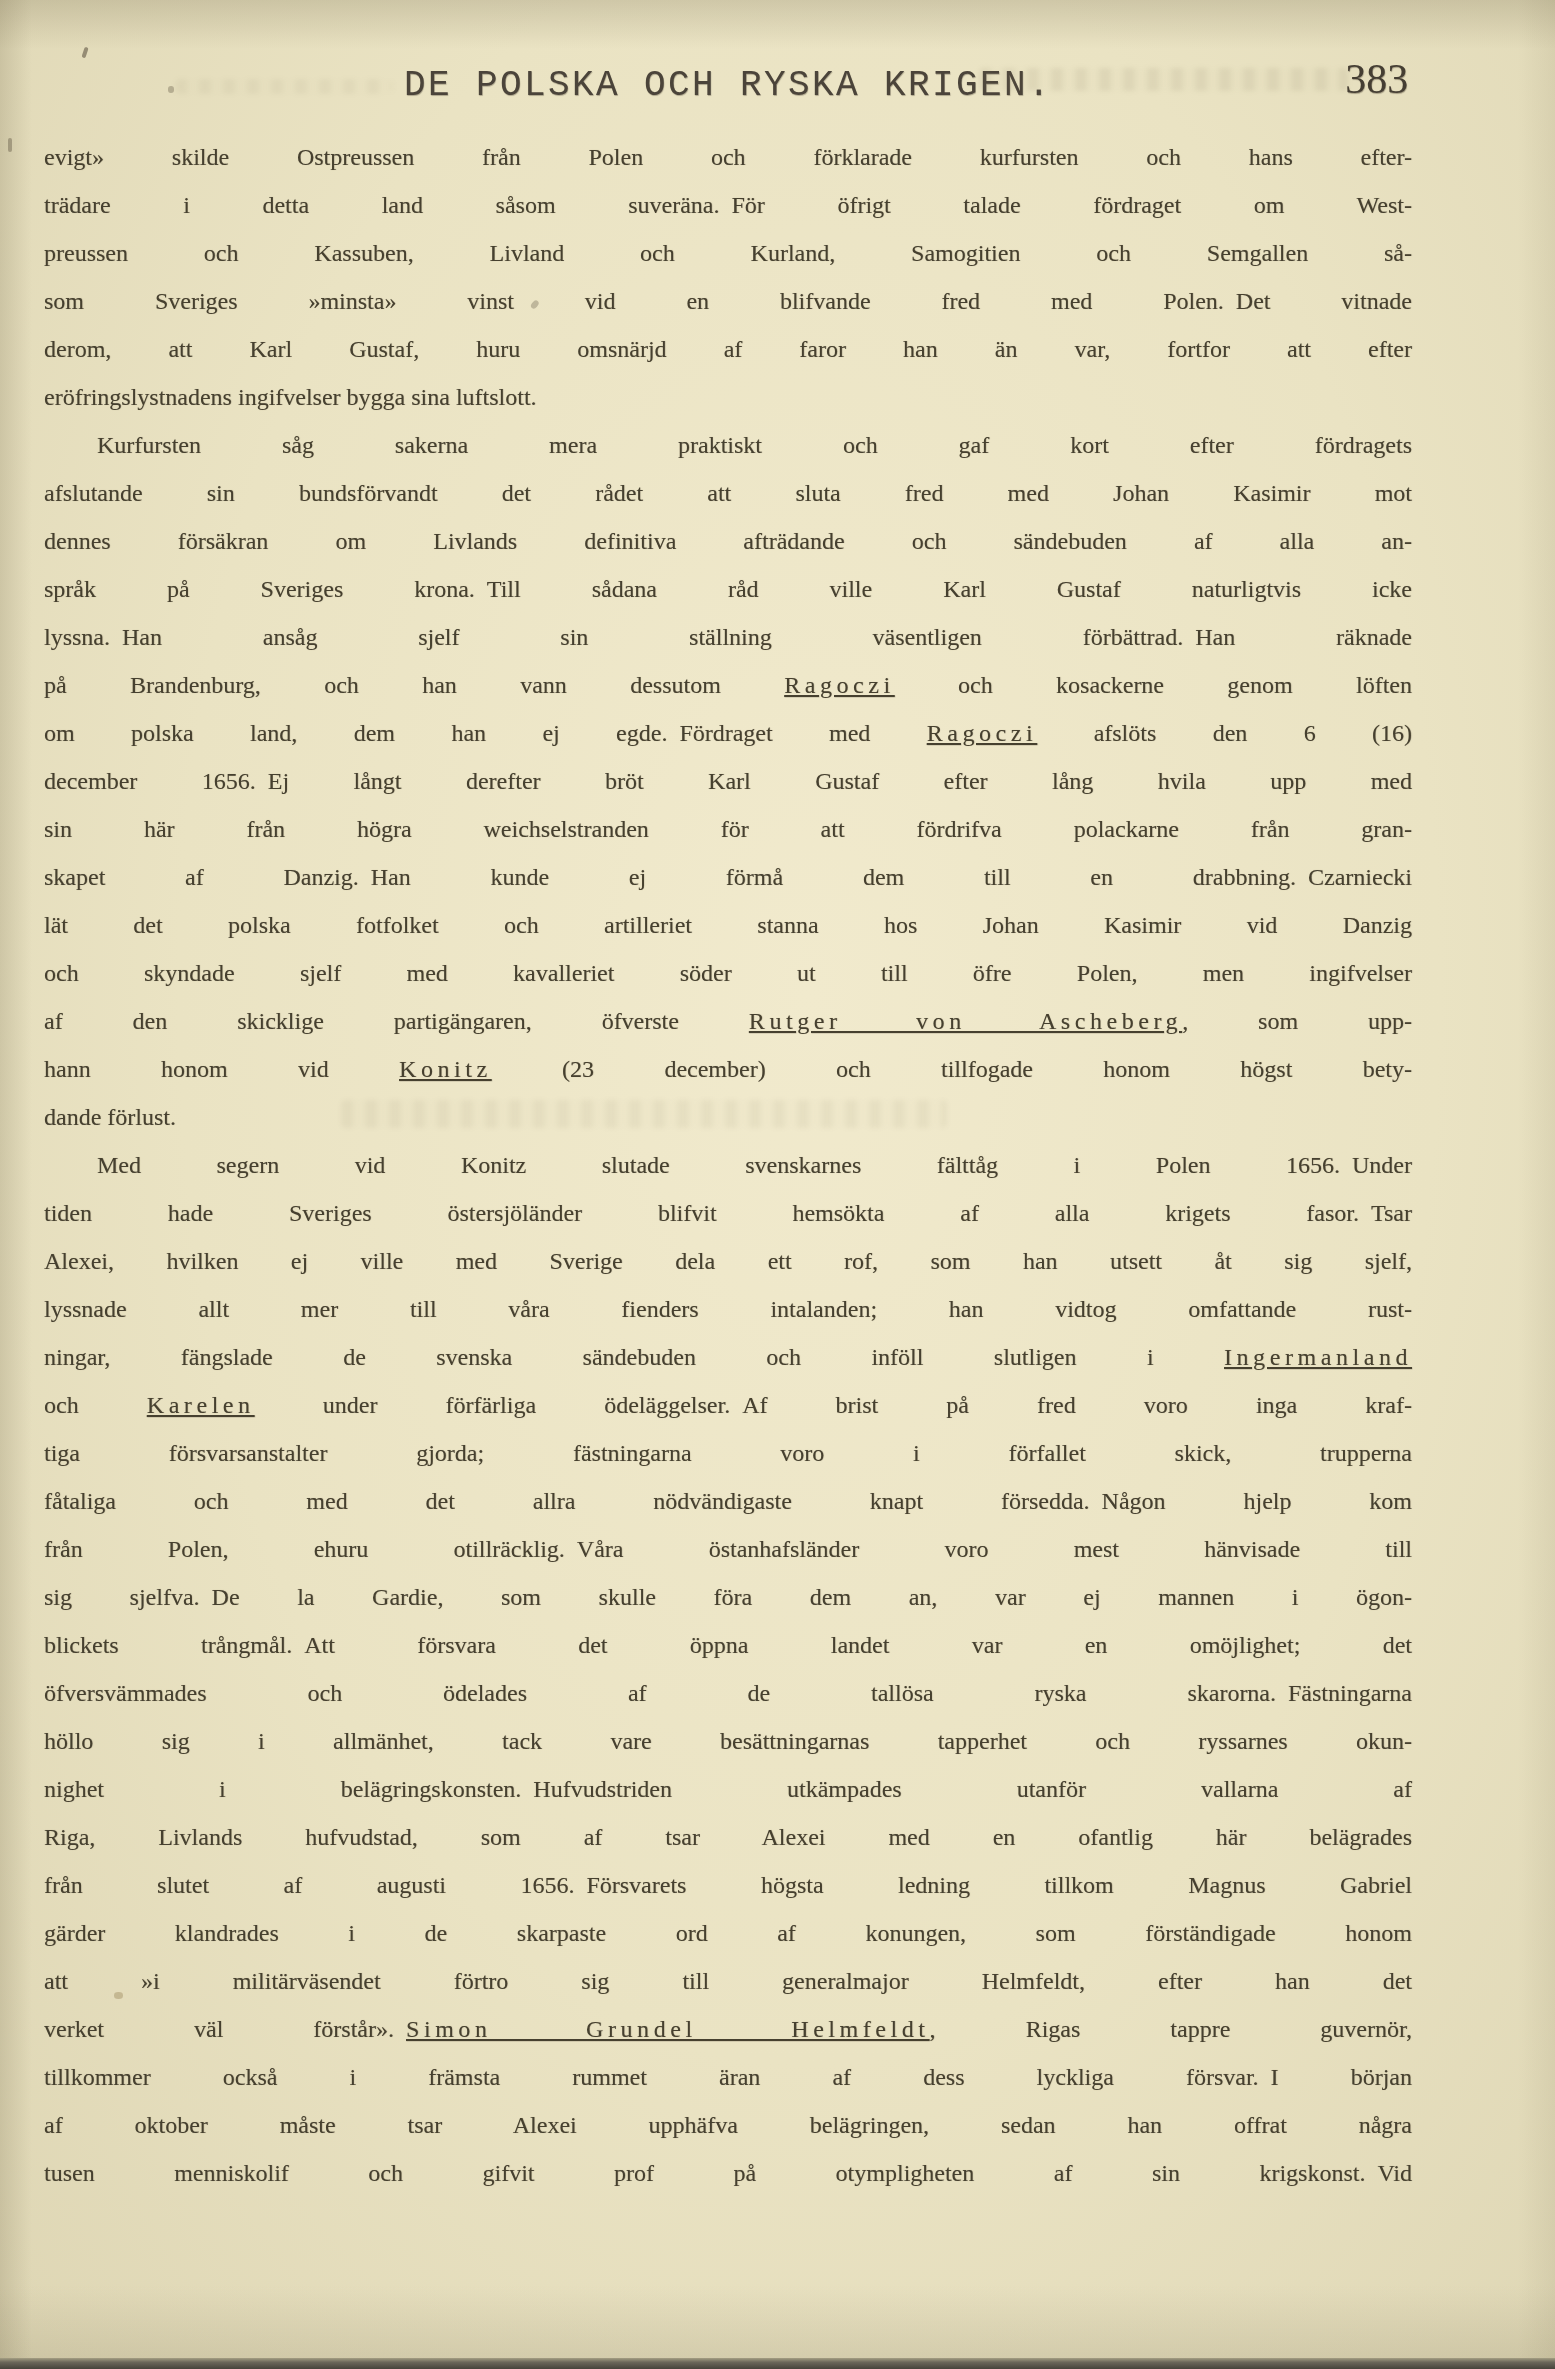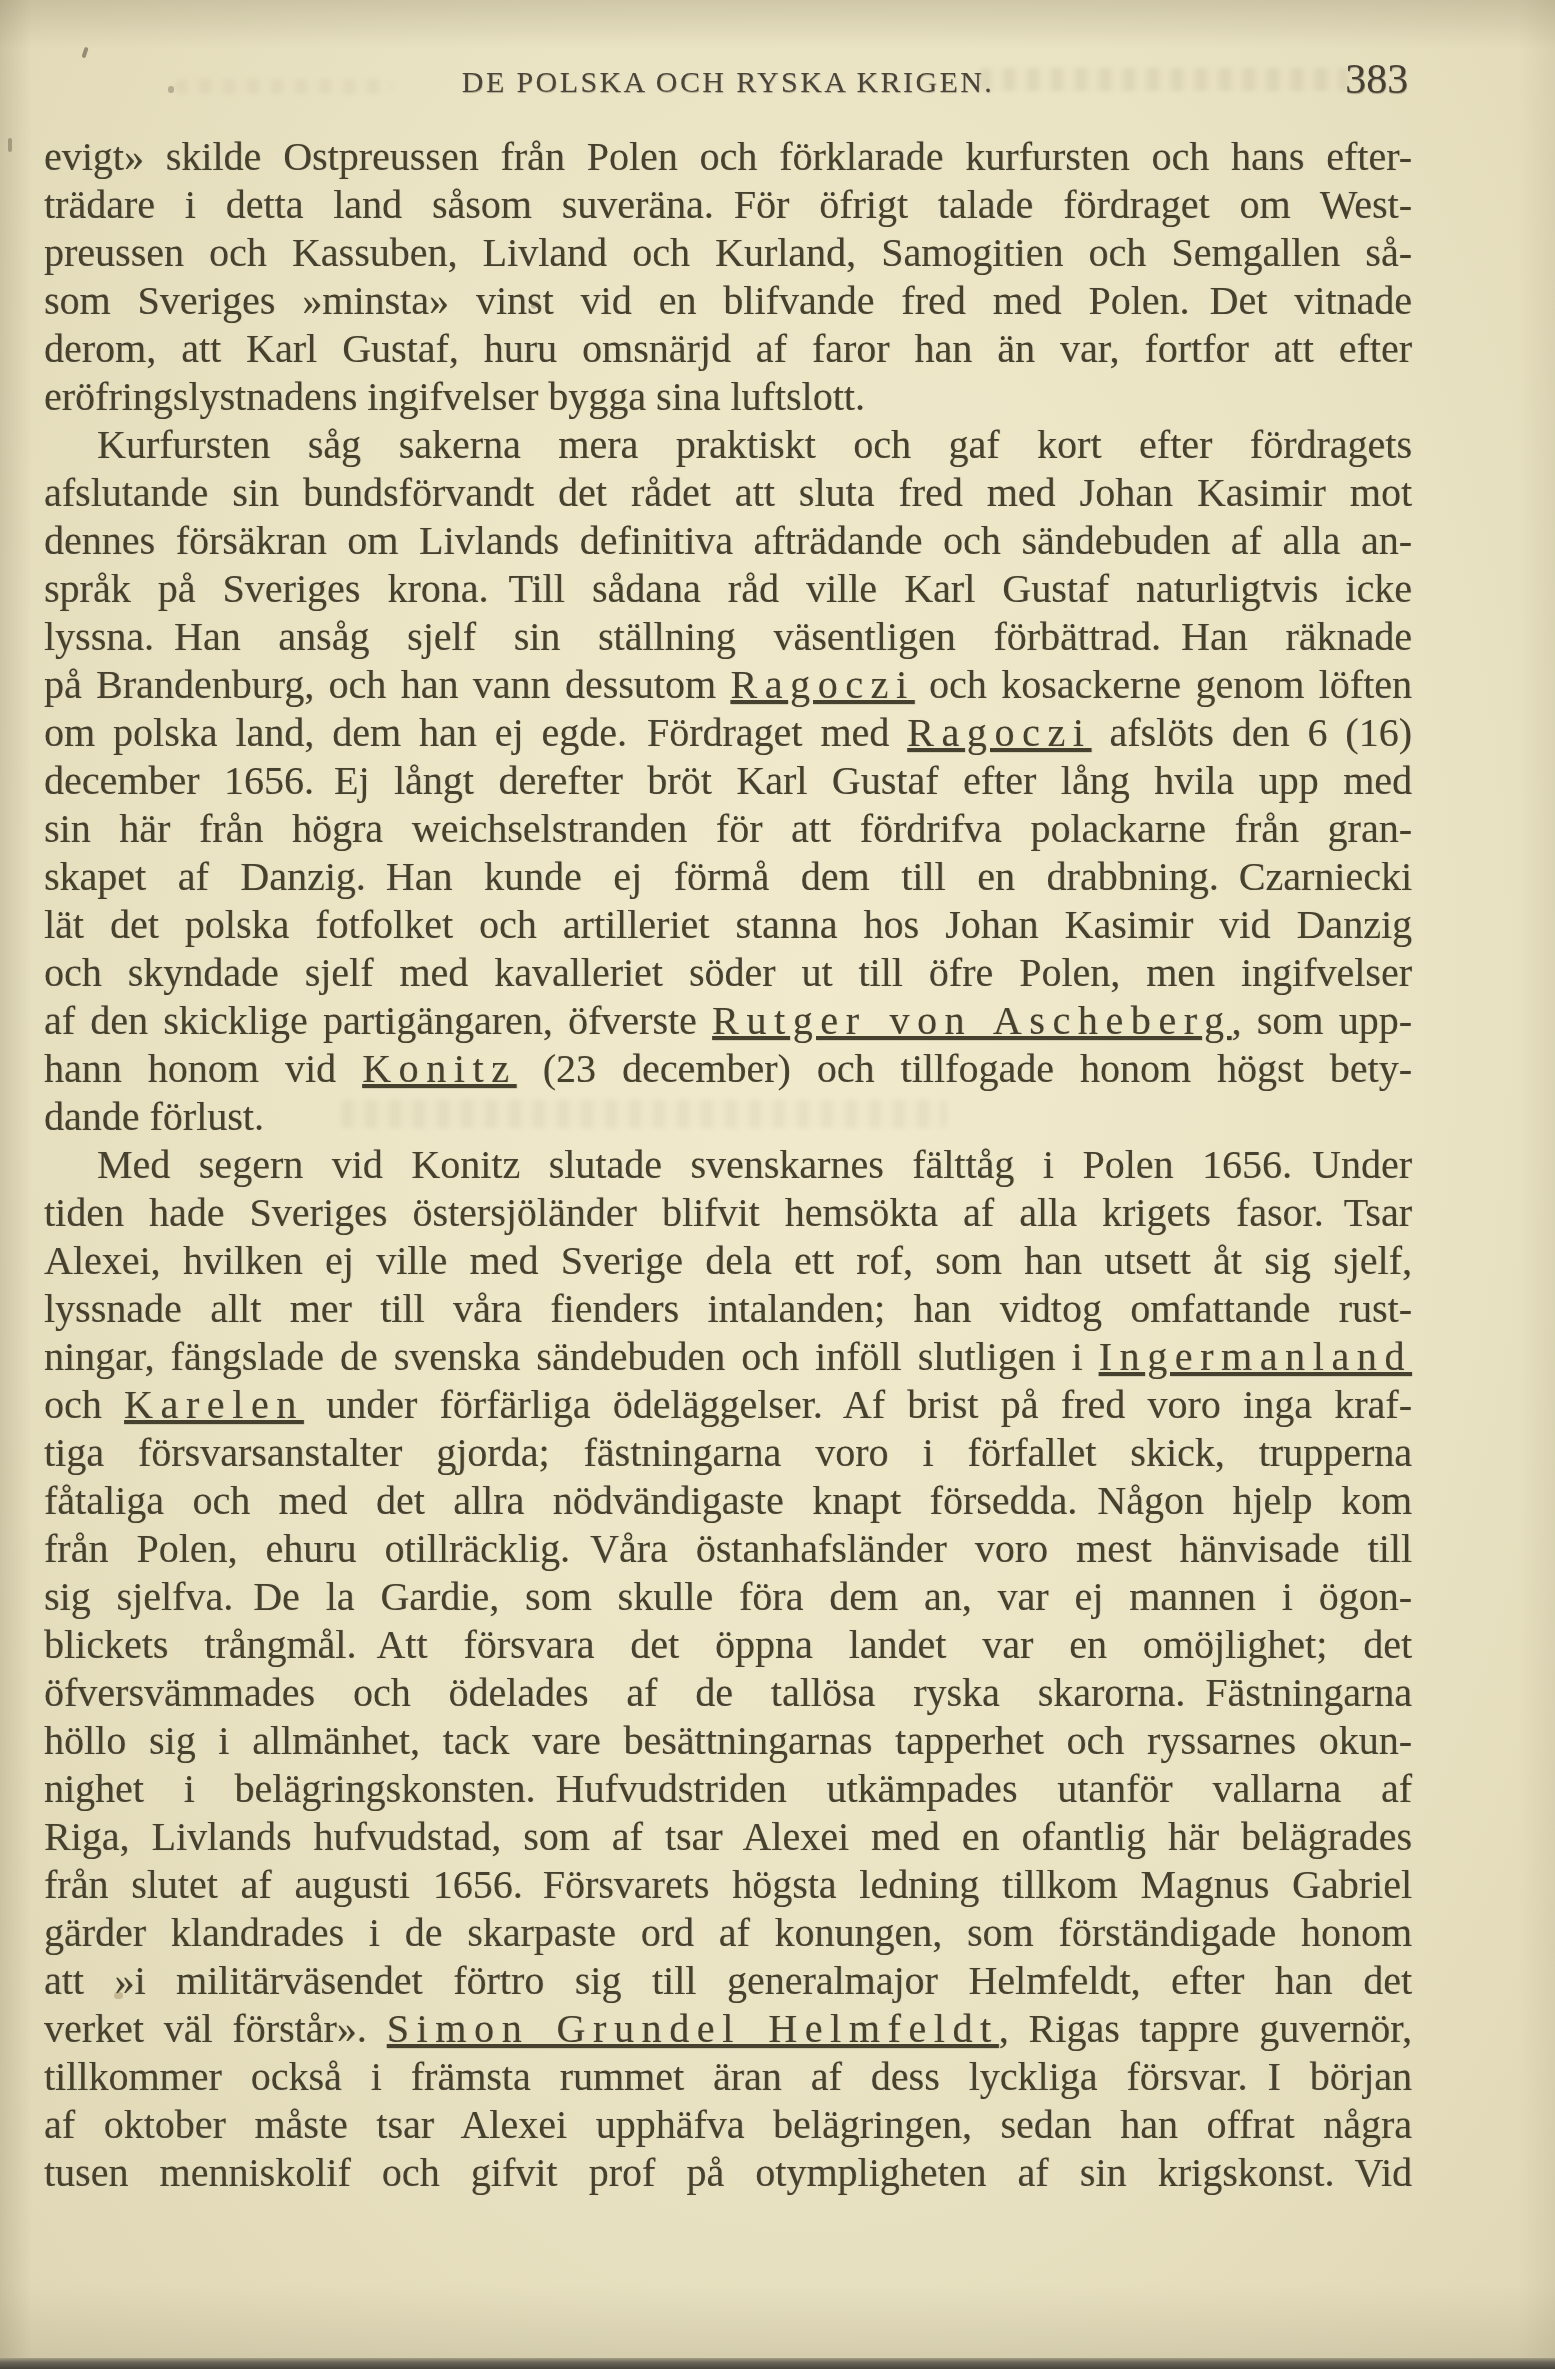--- a/index.html
+++ b/index.html
@@ -16,33 +16,34 @@
       linear-gradient(180deg, rgba(110,100,70,0.22), rgba(110,100,70,0) 49px),
       linear-gradient(270deg, rgba(110,100,70,0.10), rgba(110,100,70,0) 38px),
       linear-gradient(0deg, rgba(100,92,64,0.16), rgba(100,92,64,0) 85px),
       radial-gradient(ellipse at 52% 42%, #f1eacd 0%, #eae3c3 55%, #ded6b4 100%);
   }
   .header {
     position: absolute; top: 59px; left: 44px; right: 144px; height: 40px;
   }
   .header-title {
     text-align: center;
-    font-size: 30px; letter-spacing: 2.4px;
+    font-size: 36px; letter-spacing: 2.4px;
     color: #4b443a;
     text-shadow: 0.5px 0.5px 0.7px rgba(70,60,45,0.35);
     padding-top: 5.7px;
+    font-family: Liberation Mono, monospace;
   }
   .page-number {
     position: absolute; right: 3.8px; top: -3.8px;
     font-size: 42px; color: #453e33;
     text-shadow: 0.5px 0.5px 0.8px rgba(70,60,45,0.4);
   }
   .body-text {
     position: absolute; top: 133px; left: 44px; right: 144px;
-    font-size: 40px; line-height: 48px;
+    font-size: 24px; line-height: 48px;
     color: #46402f;
     text-shadow: 0.4px 0.4px 0.7px rgba(70,60,45,0.38);
   }
   .line {
     text-align: justify;
     text-align-last: justify;
   }
   .line.end {
     text-align-last: left;
   }

